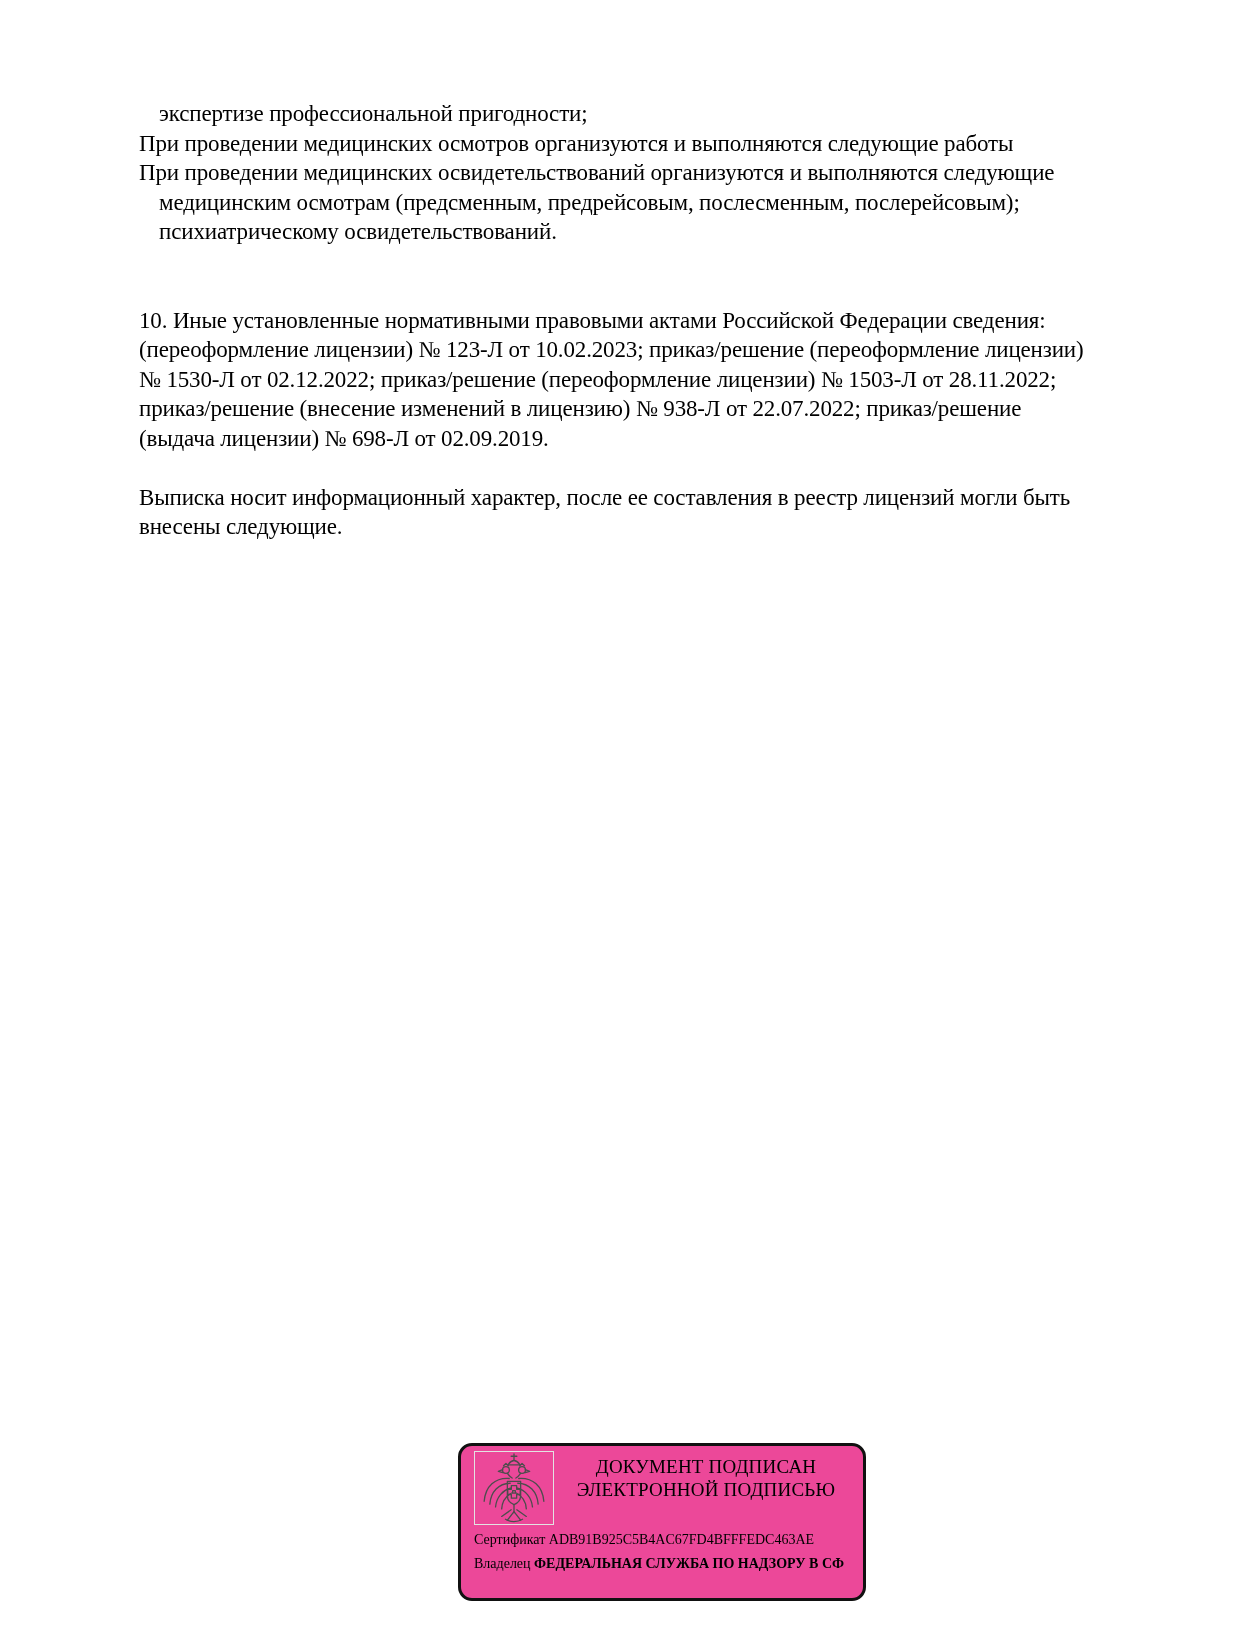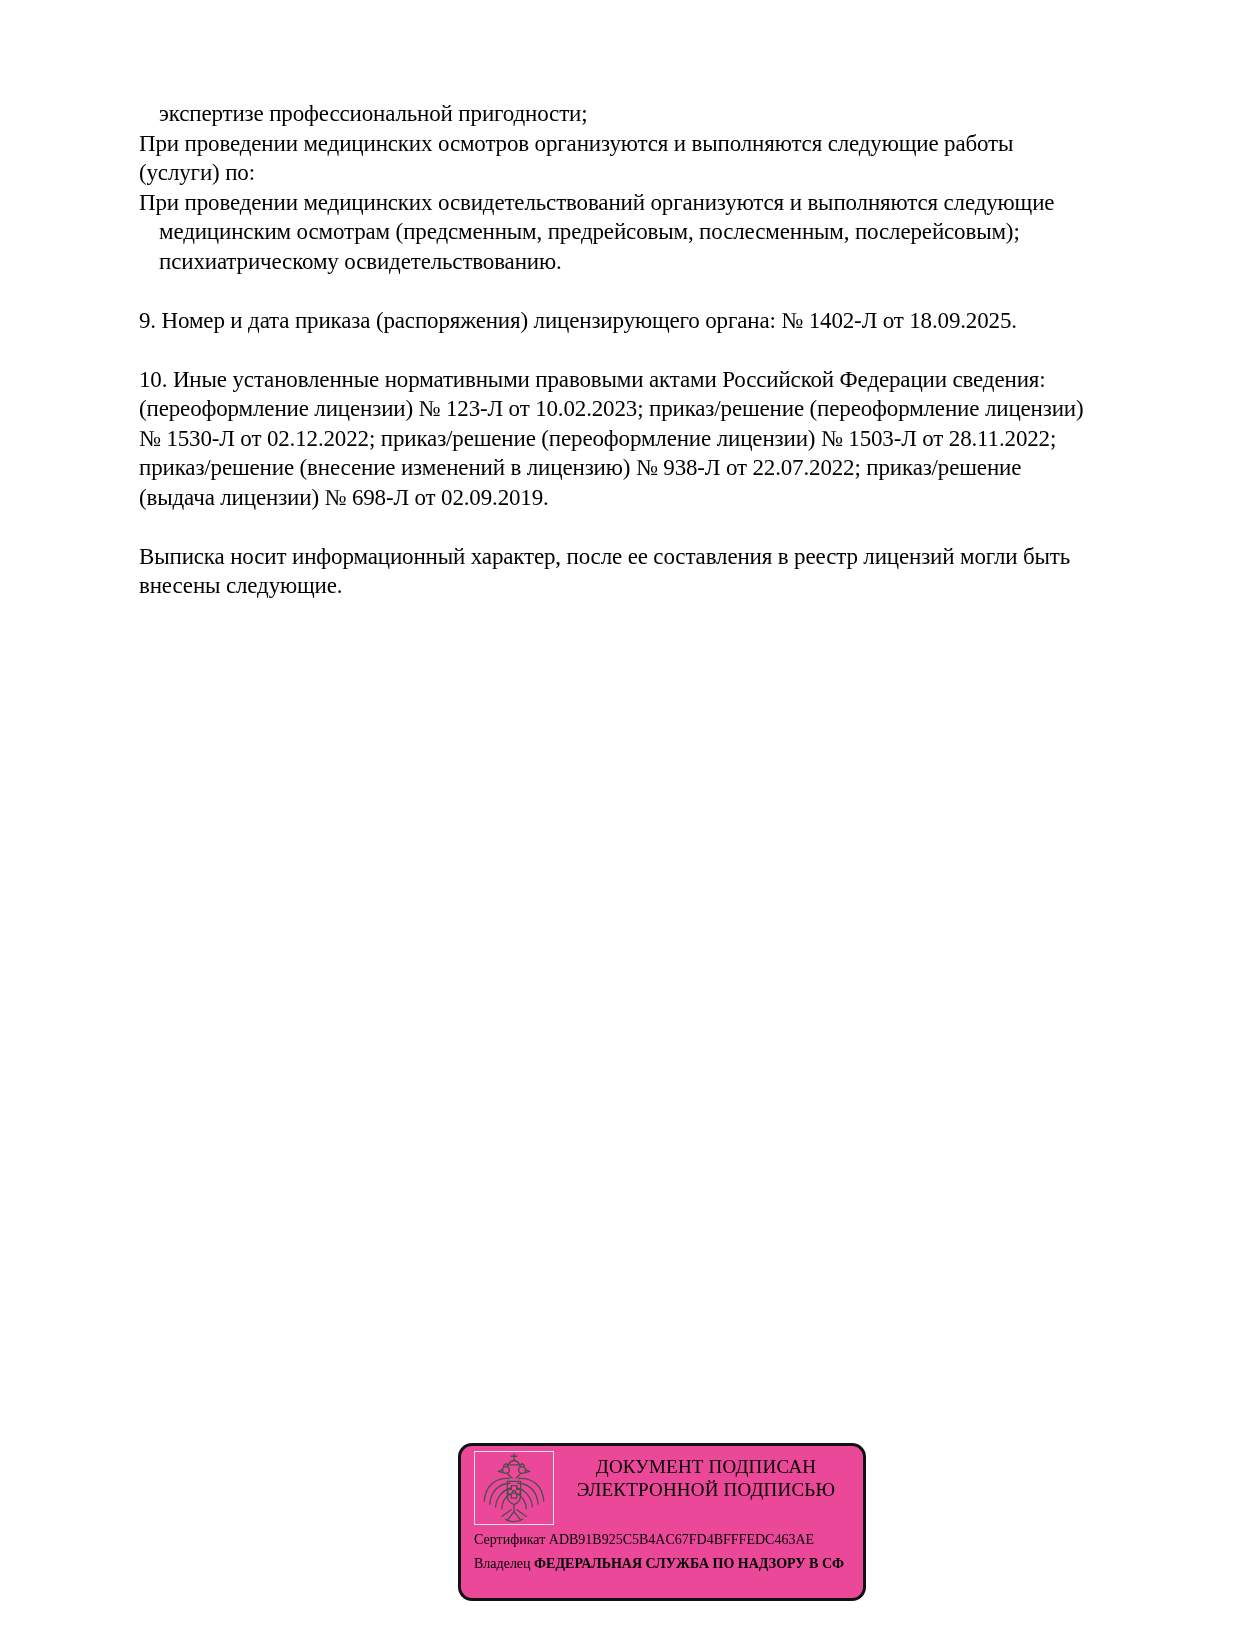--- a/index.html
+++ b/index.html
@@ -71,26 +71,24 @@
   .owner-value { font-weight: bold; }
 </style>
 </head>
 <body>
 
 <div class="page">
 
   <div class="doc-text">
     <div class="line indent">экспертизе профессиональной пригодности;</div>
     <div class="line">При проведении медицинских осмотров организуются и выполняются следующие работы</div>
-    <div class="line">(услуги) по:</div>
     <div class="line">При проведении медицинских освидетельствований организуются и выполняются следующие</div>
     <div class="line indent">медицинским осмотрам (предсменным, предрейсовым, послесменным, послерейсовым);</div>
-    <div class="line indent">психиатрическому освидетельствованию.</div>
+    <div class="line indent">психиатрическому освидетельствований.</div>
     <div class="line"></div>
-    <div class="line">9. Номер и дата приказа (распоряжения) лицензирующего органа: № 1402-Л от 18.09.2025.</div>
     <div class="line"></div>
     <div class="line">10. Иные установленные нормативными правовыми актами Российской Федерации сведения:</div>
     <div class="line">(переоформление лицензии) № 123-Л от 10.02.2023; приказ/решение (переоформление лицензии)</div>
     <div class="line">№ 1530-Л от 02.12.2022; приказ/решение (переоформление лицензии) № 1503-Л от 28.11.2022;</div>
     <div class="line">приказ/решение (внесение изменений в лицензию) № 938-Л от 22.07.2022; приказ/решение</div>
     <div class="line">(выдача лицензии) № 698-Л от 02.09.2019.</div>
     <div class="line"></div>
     <div class="line">Выписка носит информационный характер, после ее составления в реестр лицензий могли быть</div>
     <div class="line">внесены следующие.</div>
   </div>

